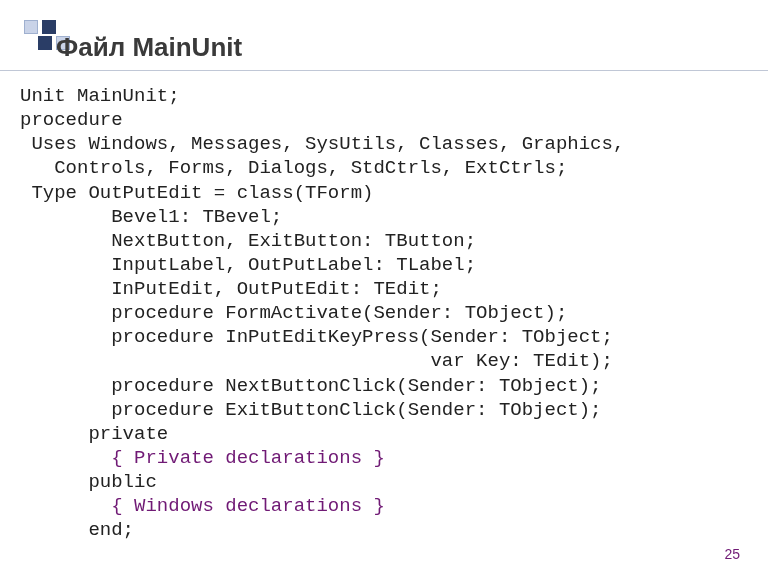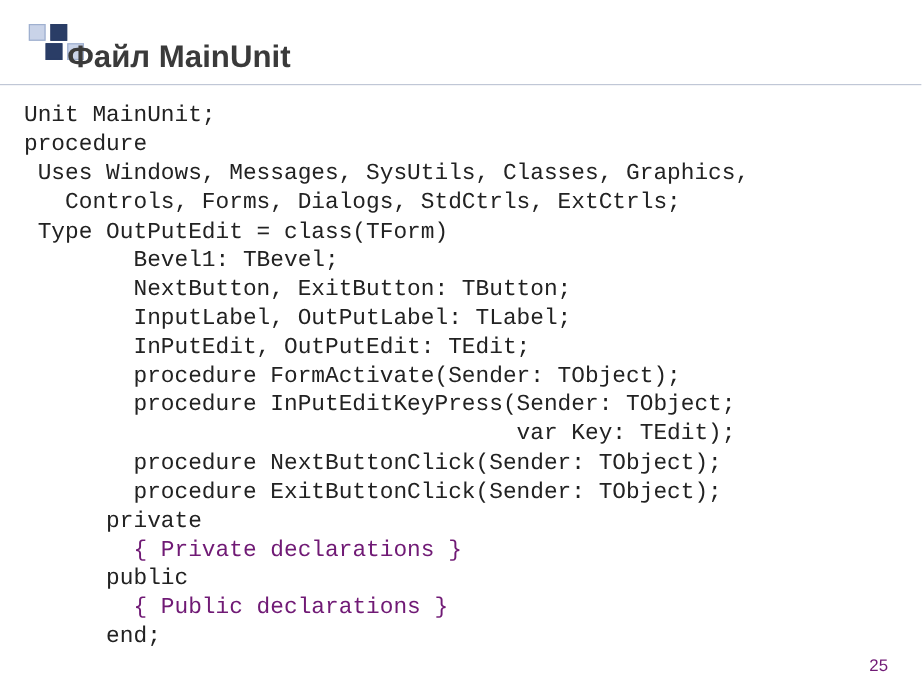--- a/index.html
+++ b/index.html
@@ -99,16 +99,16 @@
 <span>        InputLabel, OutPutLabel: TLabel;</span>
 <span>        InPutEdit, OutPutEdit: TEdit;</span>
 <span>        procedure FormActivate(Sender: TObject);</span>
 <span>        procedure InPutEditKeyPress(Sender: TObject;</span>
 <span>                                    var Key: TEdit);</span>
 <span>        procedure NextButtonClick(Sender: TObject);</span>
 <span>        procedure ExitButtonClick(Sender: TObject);</span>
 <span>      private</span>
 <span>        </span><span class="comment">{ Private declarations }</span>
 <span>      public</span>
-<span>        </span><span class="comment">{ Public declarations }</span>
+<span>        </span><span class="comment">{ Windows declarations }</span>
 <span>      end;</span></div>
 
 <div class="pagenum">25</div>
 
 </body></html>

